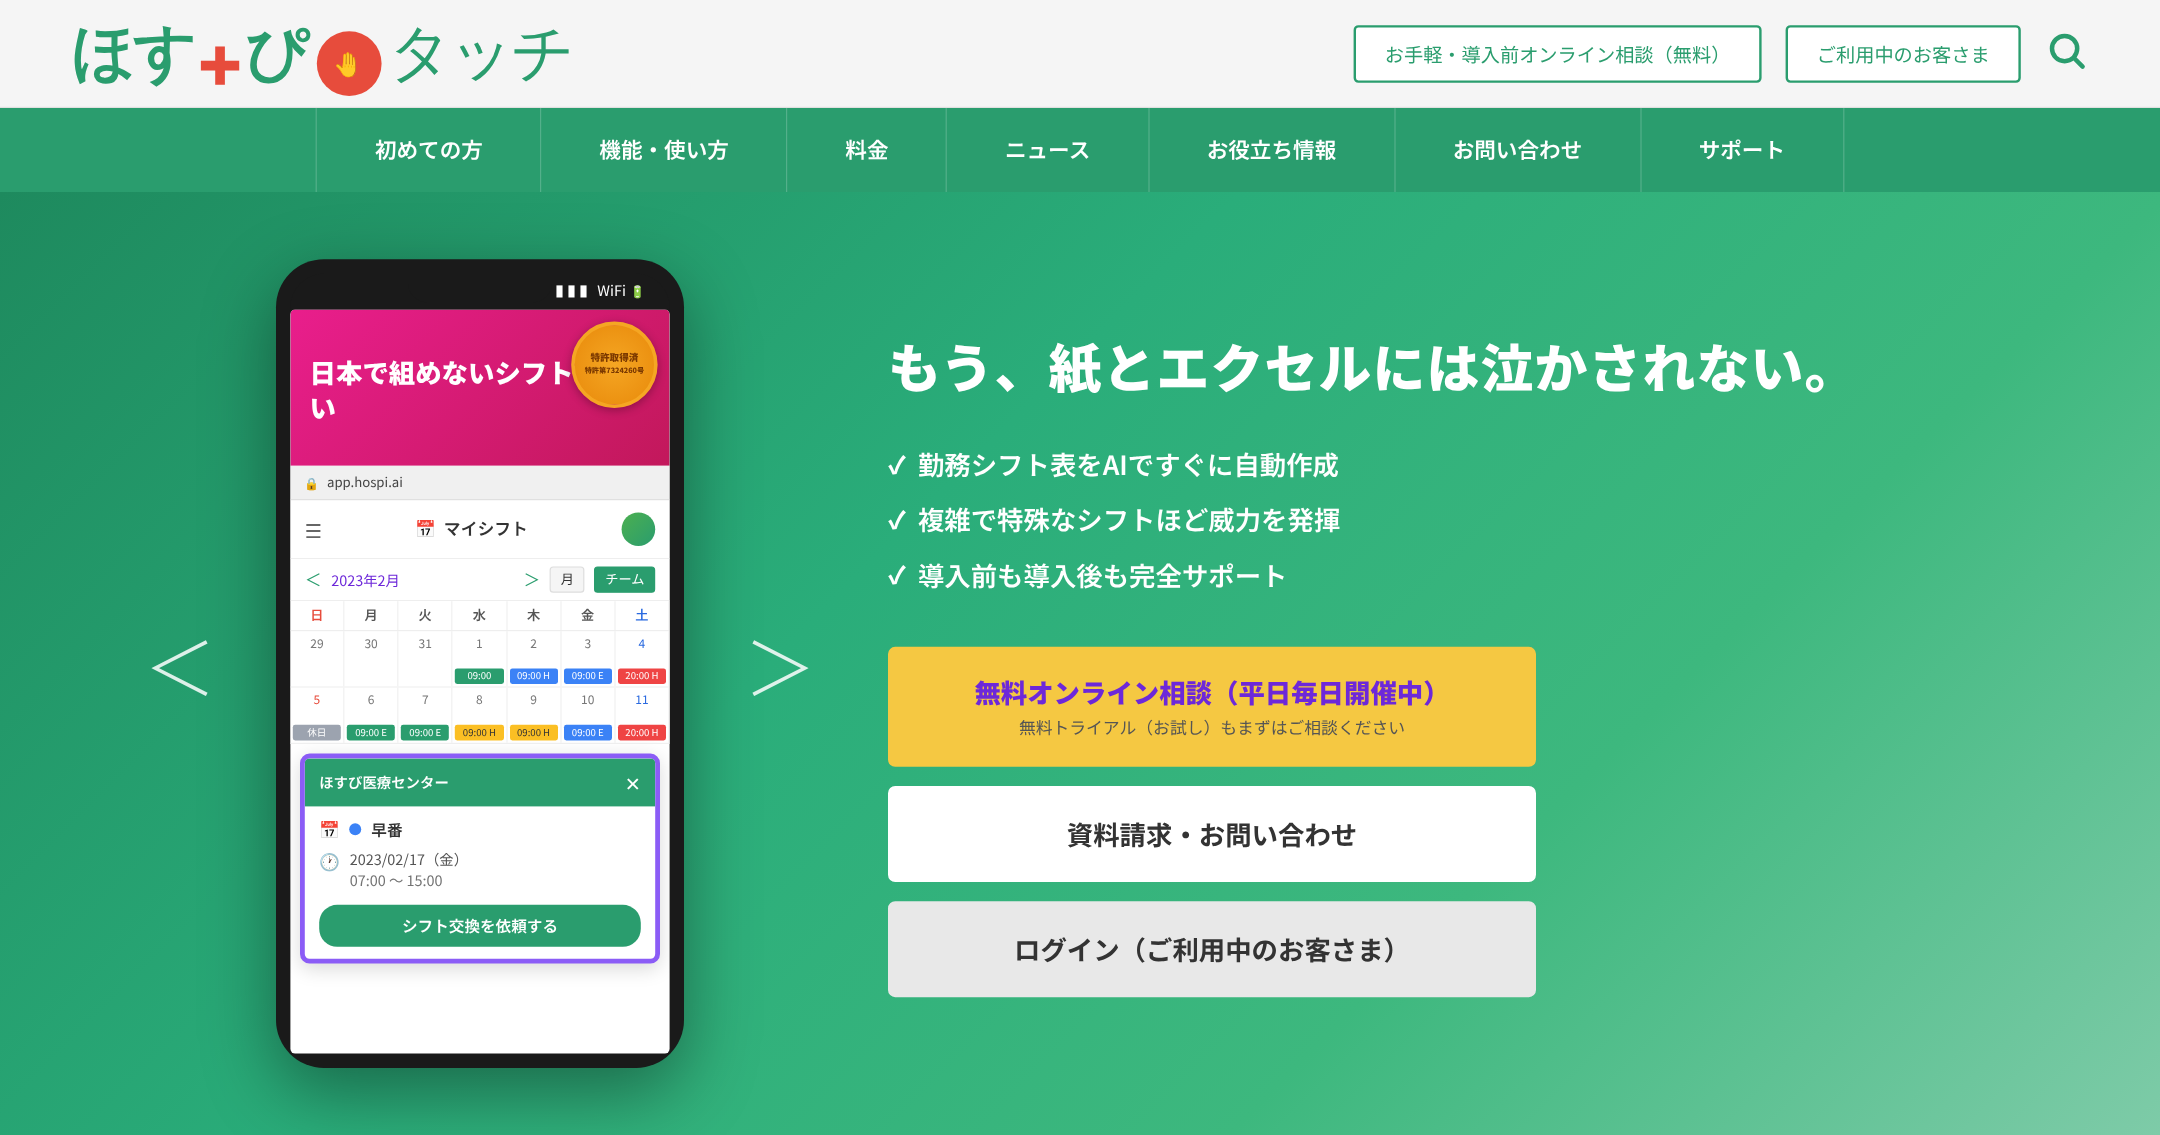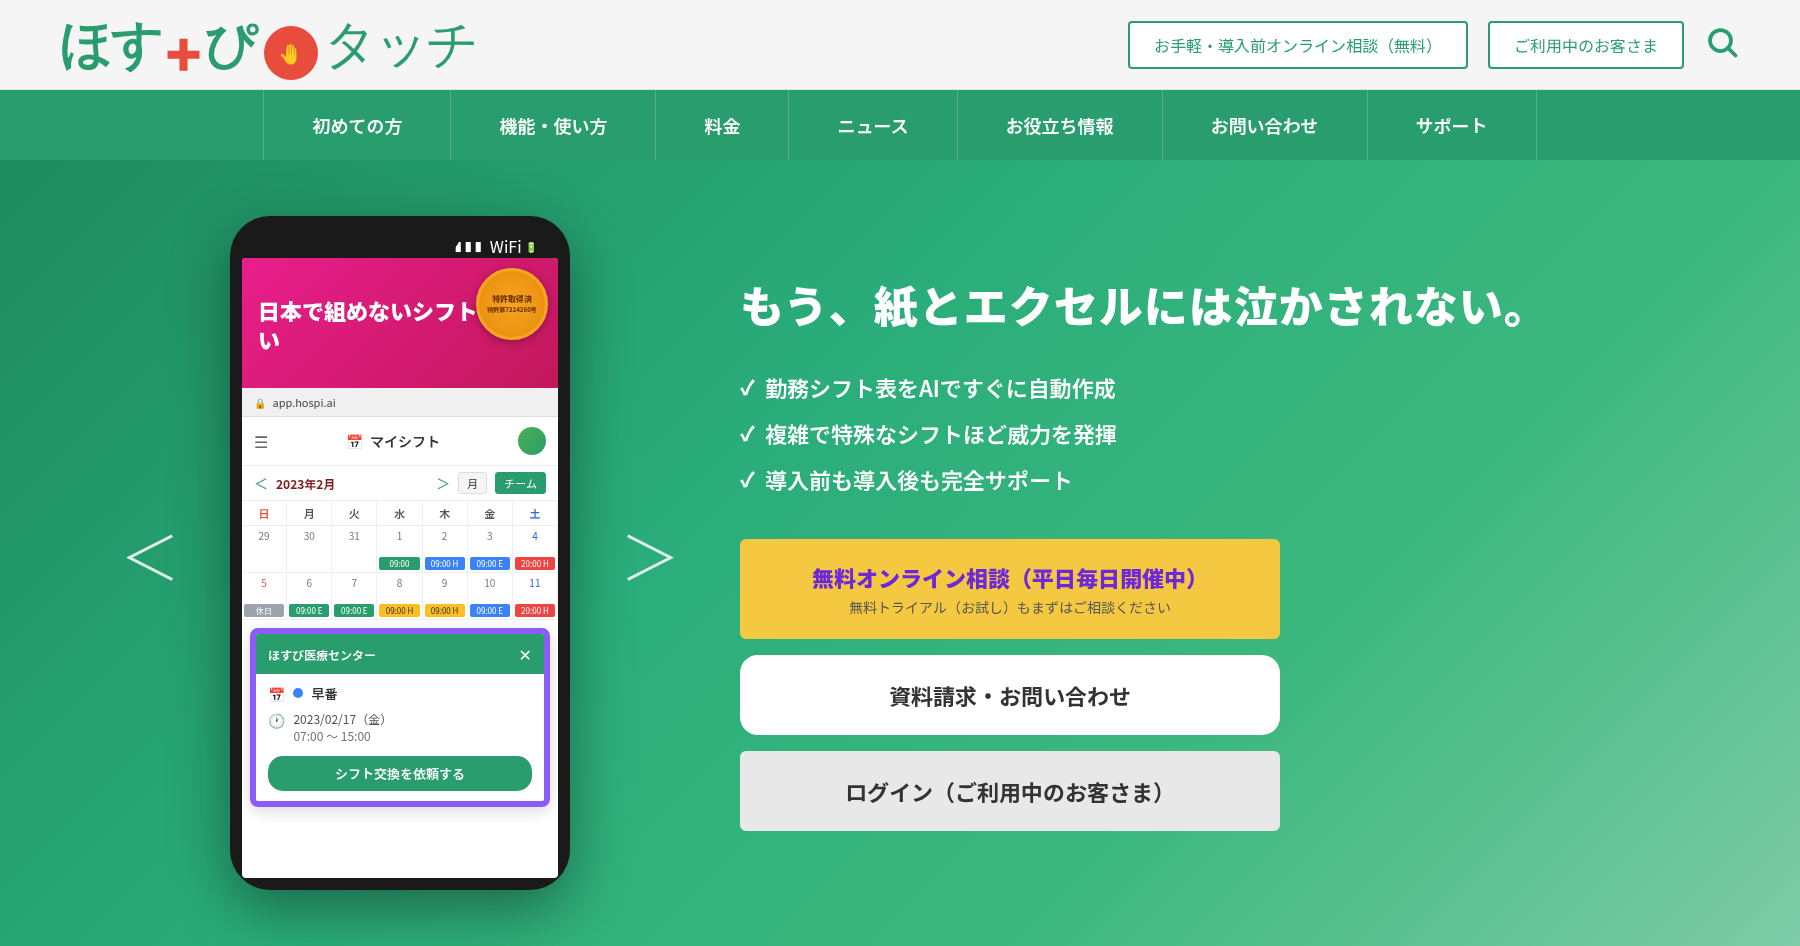--- a/index.html
+++ b/index.html
@@ -226,21 +226,21 @@
     .phone-date-nav {
       background: white;
       padding: 6px 12px;
       display: flex;
       align-items: center;
       gap: 8px;
       border-bottom: 1px solid #eee;
       font-size: 12px;
     }
     .date-nav-arrow { color: #2a9d6e; cursor: pointer; font-size: 14px; }
-    .date-nav-label { font-weight: 700; color: #7f1d1d; flex: 1; }
+    .date-nav-label { font-weight: 400; color: #6d28d9; flex: 1; }
     .date-nav-btn {
       background: #f5f5f5;
       border: 1px solid #ddd;
       border-radius: 3px;
       padding: 2px 8px;
       font-size: 11px;
       color: #333;
       cursor: pointer;
     }
     .date-nav-btn-green {
@@ -296,21 +296,21 @@
     }
     .shift-green { background: #2a9d6e; color: white; }
     .shift-blue { background: #3b82f6; color: white; }
     .shift-yellow { background: #fbbf24; color: #333; }
     .shift-red { background: #ef4444; color: white; }
     .shift-gray { background: #9ca3af; color: white; }
 
     
     .phone-popup {
       background: white;
-      border: 6px solid #8b5cf6;
+      border: 4px solid #8b5cf6;
       border-radius: 8px;
       margin: 8px;
       box-shadow: 0 4px 16px rgba(0,0,0,0.15);
       overflow: hidden;
     }
     .popup-header {
       background: #2a9d6e;
       padding: 8px 12px;
       display: flex;
       justify-content: space-between;
@@ -423,21 +423,21 @@
     }
     .cta-btn-primary-sub {
       font-size: 14px;
       color: #555;
       display: block;
       margin-top: 4px;
     }
     .cta-btn-secondary {
       background: white;
       border: 2px solid white;
-      border-radius: 18px;
+      border-radius: 6px;
       padding: 22px 32px;
       cursor: pointer;
       text-align: center;
       font-size: 22px;
       font-weight: 700;
       color: #333;
       font-family: inherit;
     }
     .cta-btn-tertiary {
       background: #e8e8e8;
@@ -492,21 +492,21 @@
 
   <div class="phone-area">
     <span class="carousel-arrow carousel-arrow-left">＜</span>
 
     <div class="phone-mockup">
 
       <div class="phone-notch-bar">
         <div class="phone-notch"></div>
         <div class="phone-status-icons" style="position:absolute; right:20px; top:6px;">
           <span style="color:white;font-size:10px;">▌▌▌</span>
-          <span style="color:white;font-size:16px;">WiFi</span>
+          <span style="color:white;font-size:12px;">WiFi</span>
           <span style="color:white;font-size:10px;">🔋</span>
         </div>
       </div>
 
       <div class="phone-screen">
 
         <div class="phone-hero-banner">
           <div class="phone-hero-text">日本で組めないシフトは無い</div>
           <div class="patent-badge">
             <span class="patent-badge-text">

